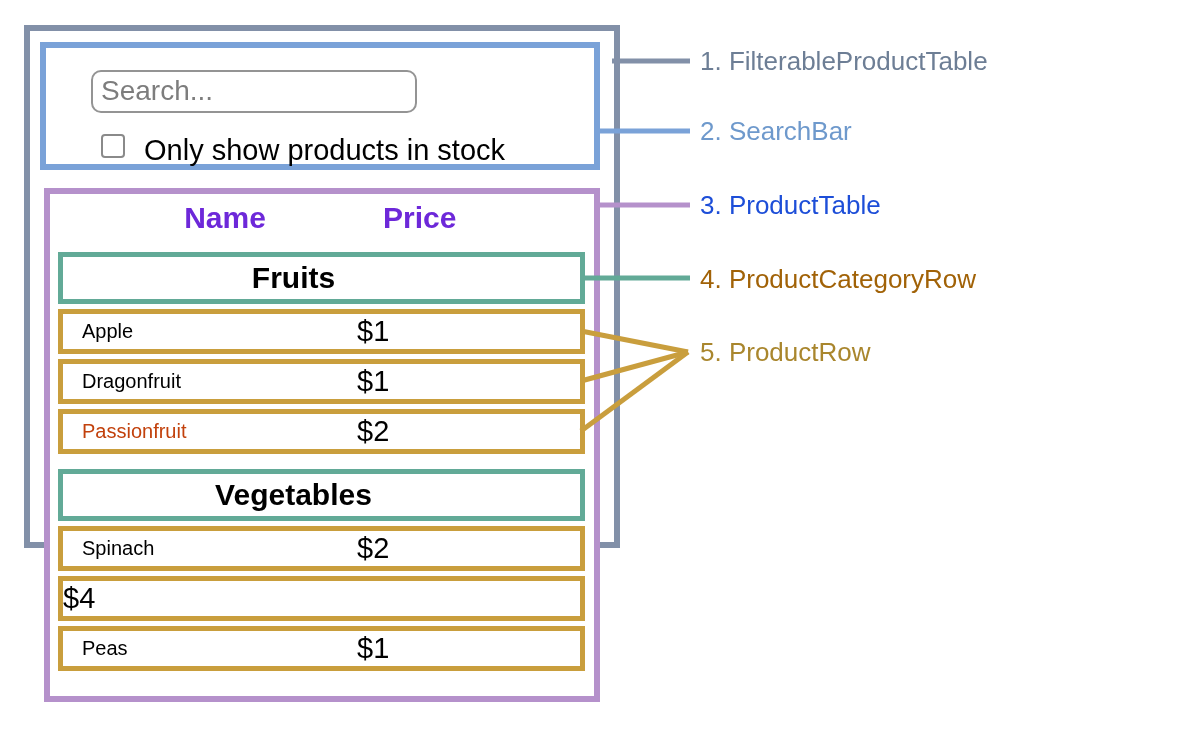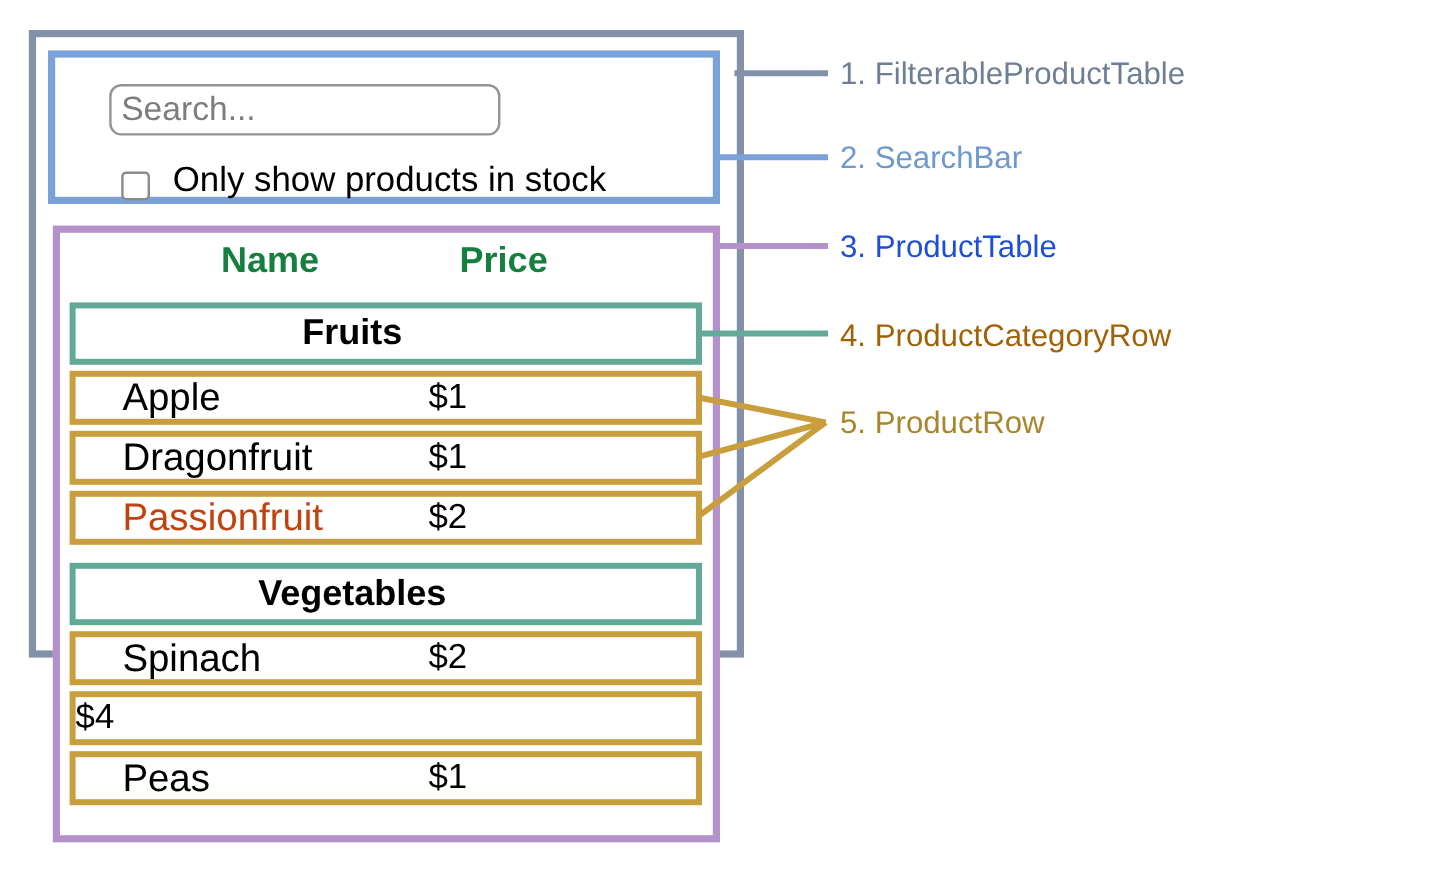--- a/index.html
+++ b/index.html
@@ -10,40 +10,40 @@
   .connectors{position:absolute;left:0;top:0;width:1200px;height:744px;z-index:5;pointer-events:none;}
   .box{box-sizing:border-box;position:absolute;background:#ffffff;}
   .outer{left:24px;top:25px;width:596px;height:523px;border:6px solid #8290a8;z-index:1;}
   .searchbar{left:10px;top:11px;width:560px;height:128px;border:6px solid #7aa2d8;}
   .search-input{
     box-sizing:border-box;display:block;margin:22px 0 0 45px;width:326px;height:43px;
     border:2px solid #949494;border-radius:10px;font-family:"Liberation Sans",sans-serif;
     font-size:28px;color:#222;padding:0 0 2px 8px;outline:none;background:#fff;
   }
   .search-input::placeholder{color:#7d7d7d;opacity:1;}
-  .checkrow{display:flex;align-items:flex-end;margin:21px 0 0 55px;}
+  .checkrow{display:flex;align-items:flex-start;margin:21px 0 0 55px;}
   .checkbox{
     box-sizing:border-box;width:24px;height:24px;border:2px solid #8a8a8a;border-radius:4px;
     background:#fff;flex:0 0 auto;
   }
   .checklabel{font-size:29px;color:#000;margin-left:19px;white-space:nowrap;}
   .producttable{left:14px;top:157px;width:556px;height:514px;border:6px solid #b591cb;}
   .thead{position:relative;height:48px;}
-  .thead span{position:absolute;top:0;line-height:48px;font-weight:bold;font-size:30px;color:#15803d;}
+  .thead span{position:absolute;top:0;line-height:48px;font-weight:bold;font-size:30px;color:#6d28d9;}
   .hname{left:175px;transform:translateX(-50%);}
   .hprice{left:333px;}
   .rowbox{
     box-sizing:border-box;margin-left:8px;width:527px;background:#fff;
     display:flex;align-items:center;
   }
   .catrow{height:52px;border:5px solid #62aa97;margin-top:10px;justify-content:center;}
   .catrow span{font-weight:bold;font-size:30px;color:#000;transform:translateX(-28px);white-space:nowrap;}
   .catrow.veg{margin-top:15px;}
   .prow{height:45px;border:5px solid #c99e3d;margin-top:5px;}
-  .prow .pname{box-sizing:border-box;width:294px;padding-left:39px;font-size:32px;color:#000;white-space:nowrap;}
+  .prow .pname{box-sizing:border-box;width:294px;padding-left:19px;font-size:20px;color:#000;white-space:nowrap;}
   .prow .pname.oos{color:#c2410c;}
   .prow .pprice{font-size:29px;color:#000;}
   .lbl{position:absolute;left:700px;font-size:26px;line-height:42px;white-space:nowrap;z-index:6;}
   .l1{top:40px;color:#6d7e95;}
   .l2{top:110px;color:#6e99cc;}
   .l3{top:184px;color:#1d4ed8;}
   .l4{top:258px;color:#a16207;}
   .l5{top:331px;color:#a9862d;}
 </style>
 </head>

